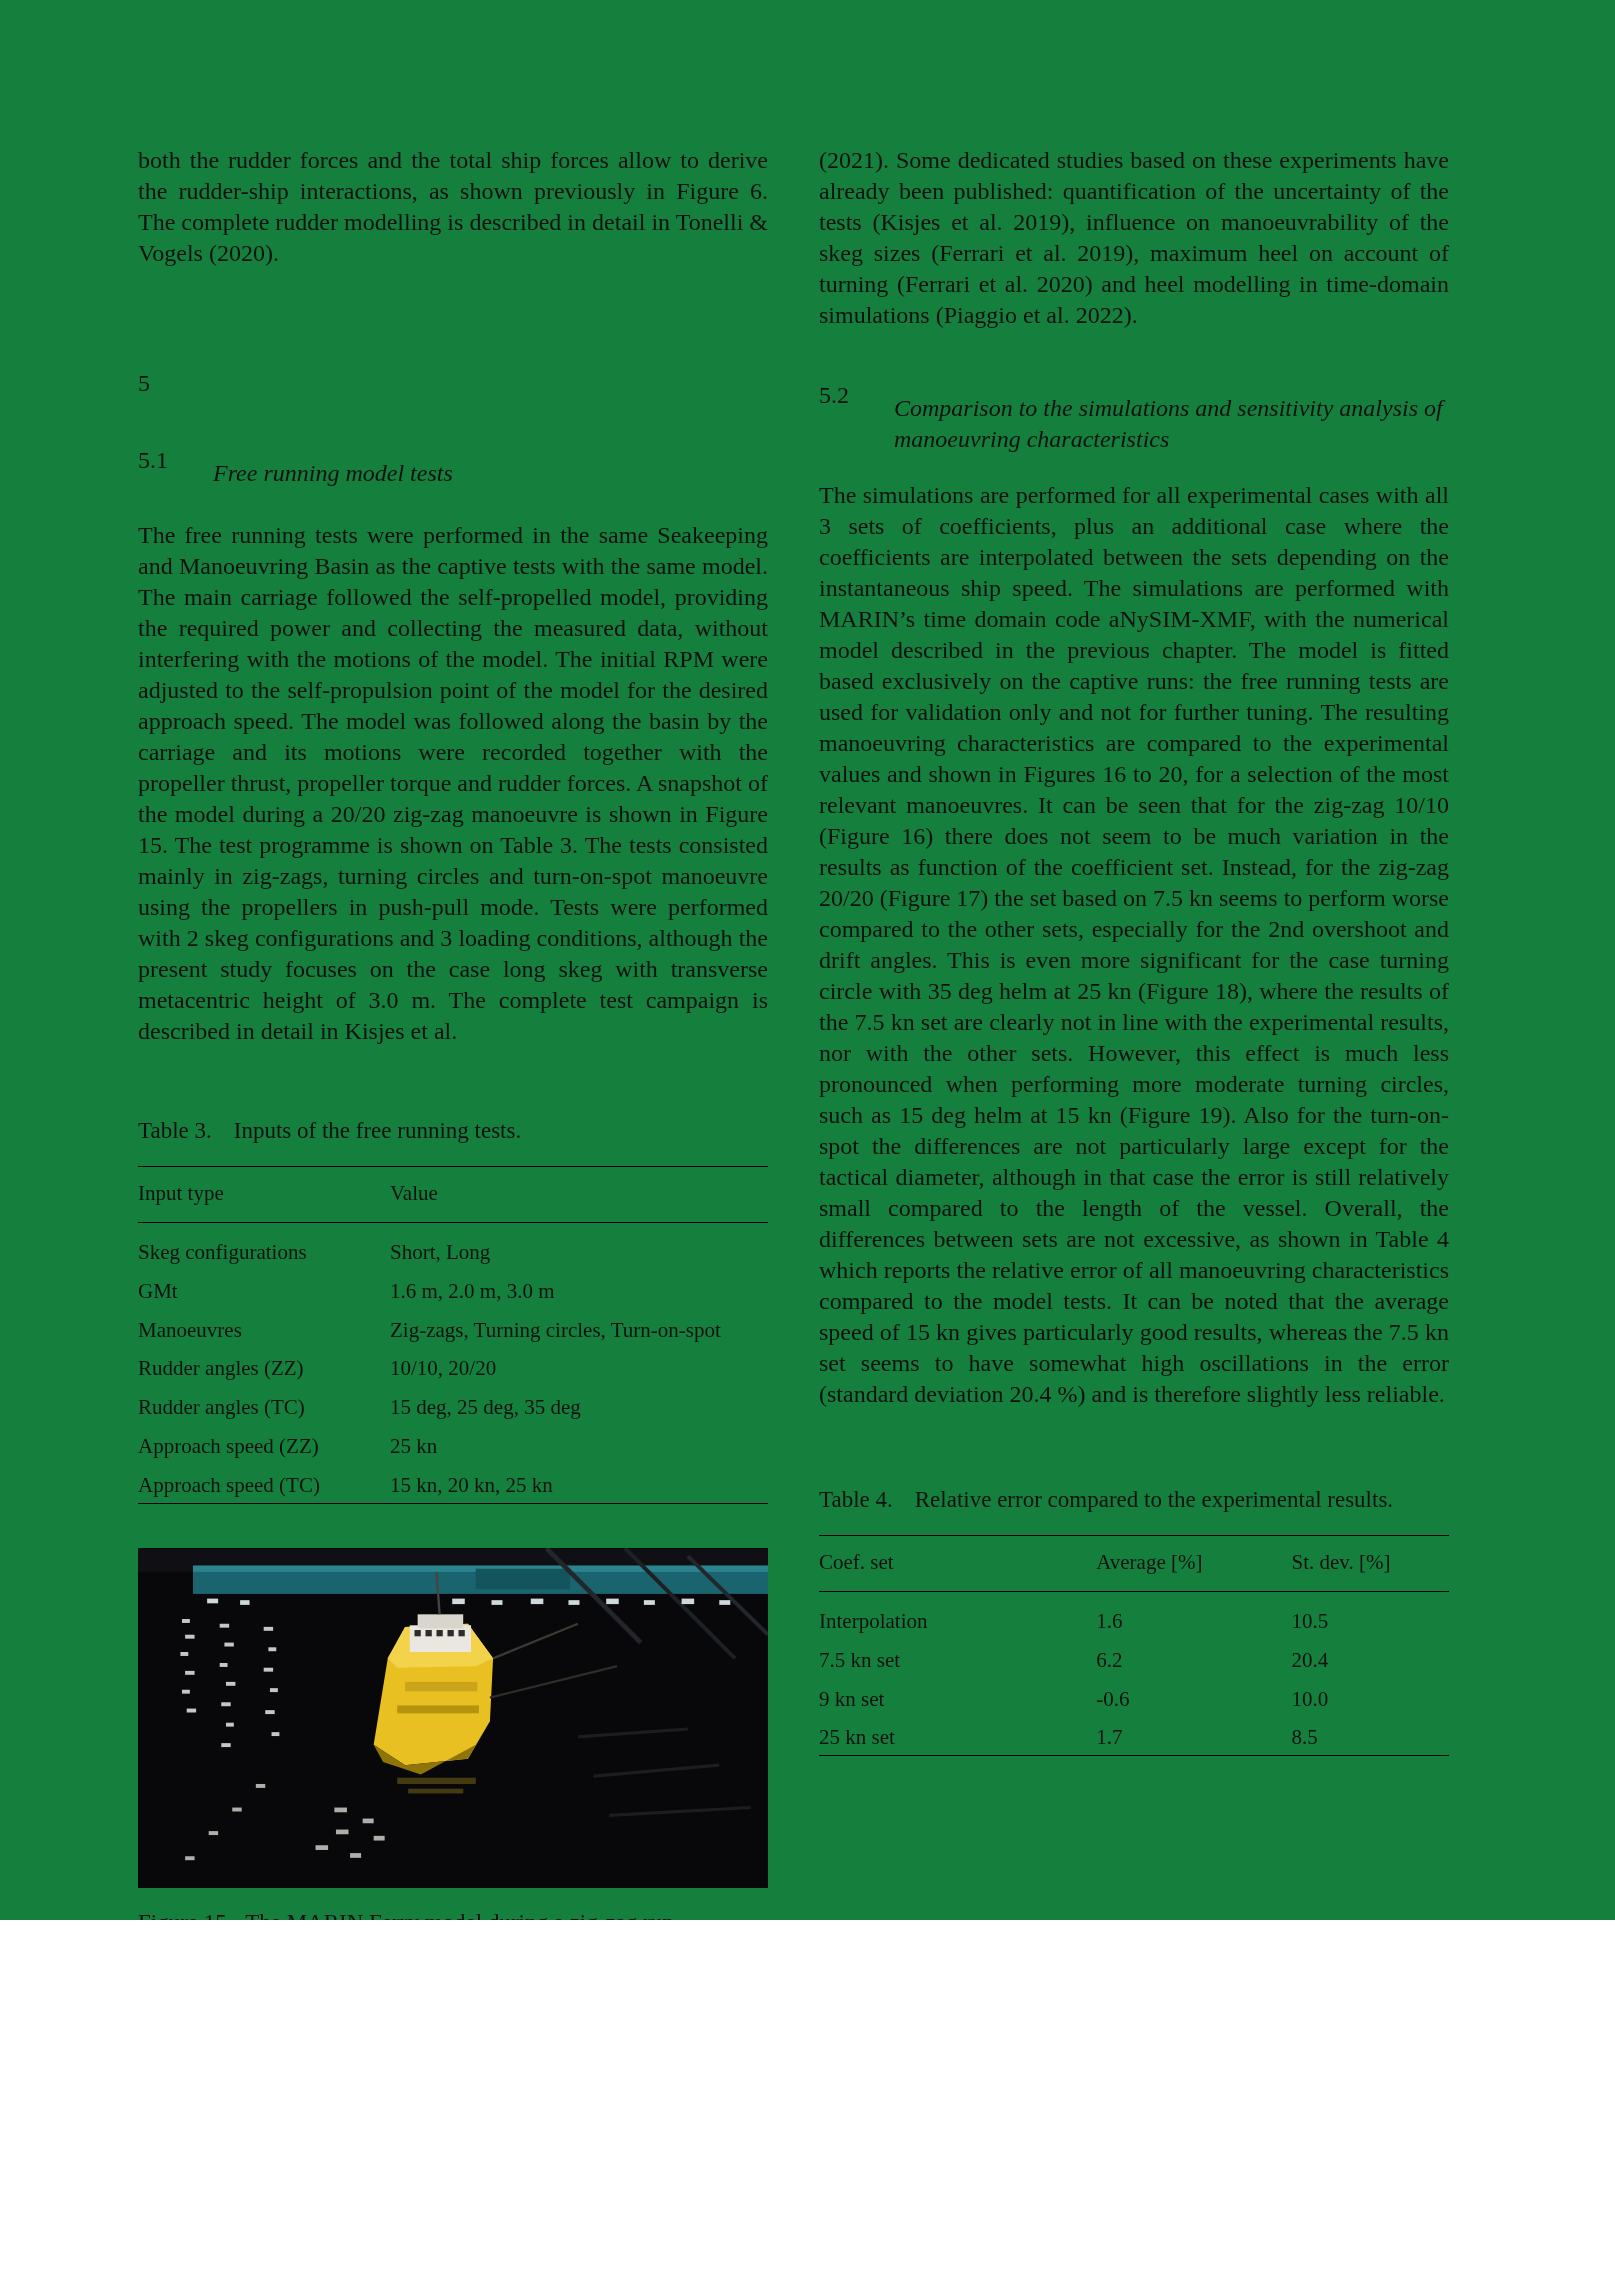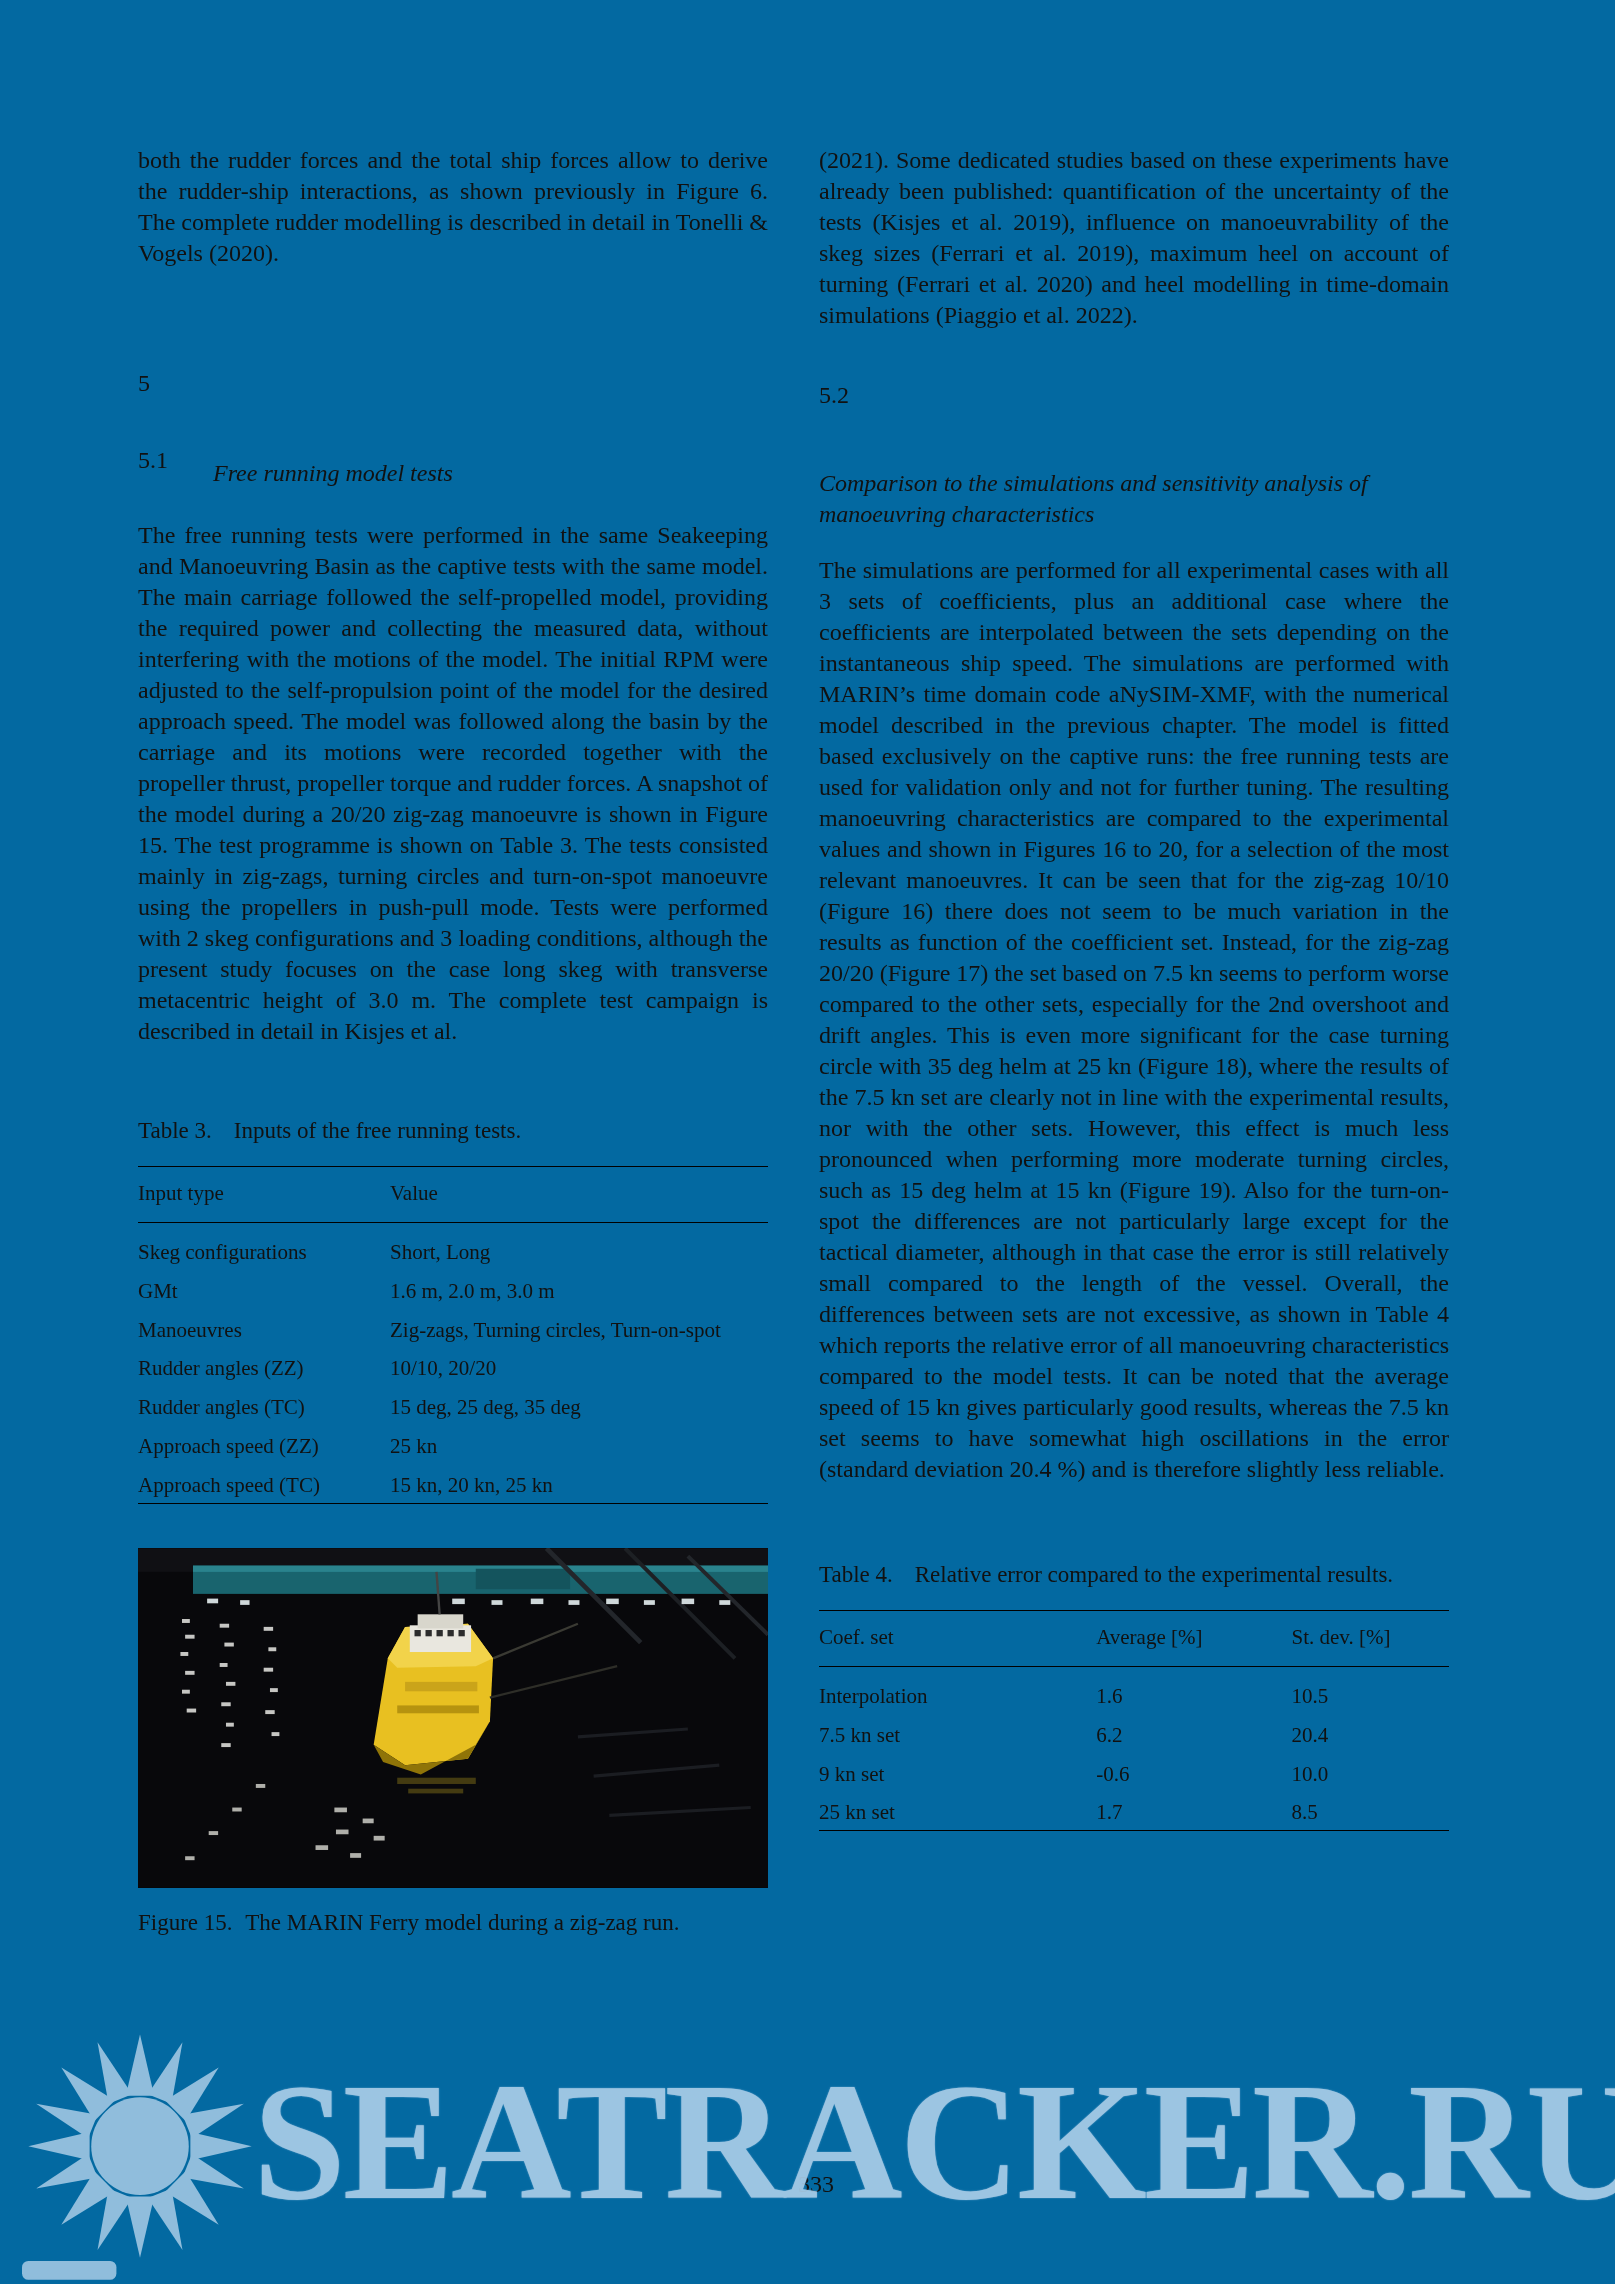--- a/index.html
+++ b/index.html
@@ -4,22 +4,22 @@
 <style>
   html, body {
     margin: 0;
     padding: 0;
     background: #ffffff;
     font-family: "Liberation Serif", "DejaVu Serif", serif;
   }
   #page {
     position: relative;
     width: 1616px;
-    height: 2284px;
-    background: #0369a1;
+    height: 1920px;
+    background: #15803d;
     overflow: hidden;
   }
   .col {
     position: absolute;
     top: 145px;
     width: 630px;
     font-size: 24px;
     line-height: 31px;
     color: #111;
   }
@@ -39,21 +39,21 @@
     font-weight: normal;
   }
   .sect-heading .sect-num { flex: 0 0 75px; }
   .sect-heading .sect-title { flex: 1; }
   .sect-heading.italic .sect-title { font-style: italic; margin-top: 13px; }
 
   #heading-5   { margin-top: 99px; }
   #heading-5-1 { margin-top: 46px; }
   #para-left-2 { margin-top: 31px; }
 
-  #heading-5-2 { margin-top: 49px; flex-direction: column; }
+  #heading-5-2 { margin-top: 49px; }
   #para-right-2 { margin-top: 25px; }
 
   .tbl-caption {
     margin: 0;
     font-size: 23px;
     line-height: 30px;
     text-align: left;
   }
   .tbl-caption .cap-label { margin-right: 22px; }
   #table3-caption { margin-top: 69px; }

